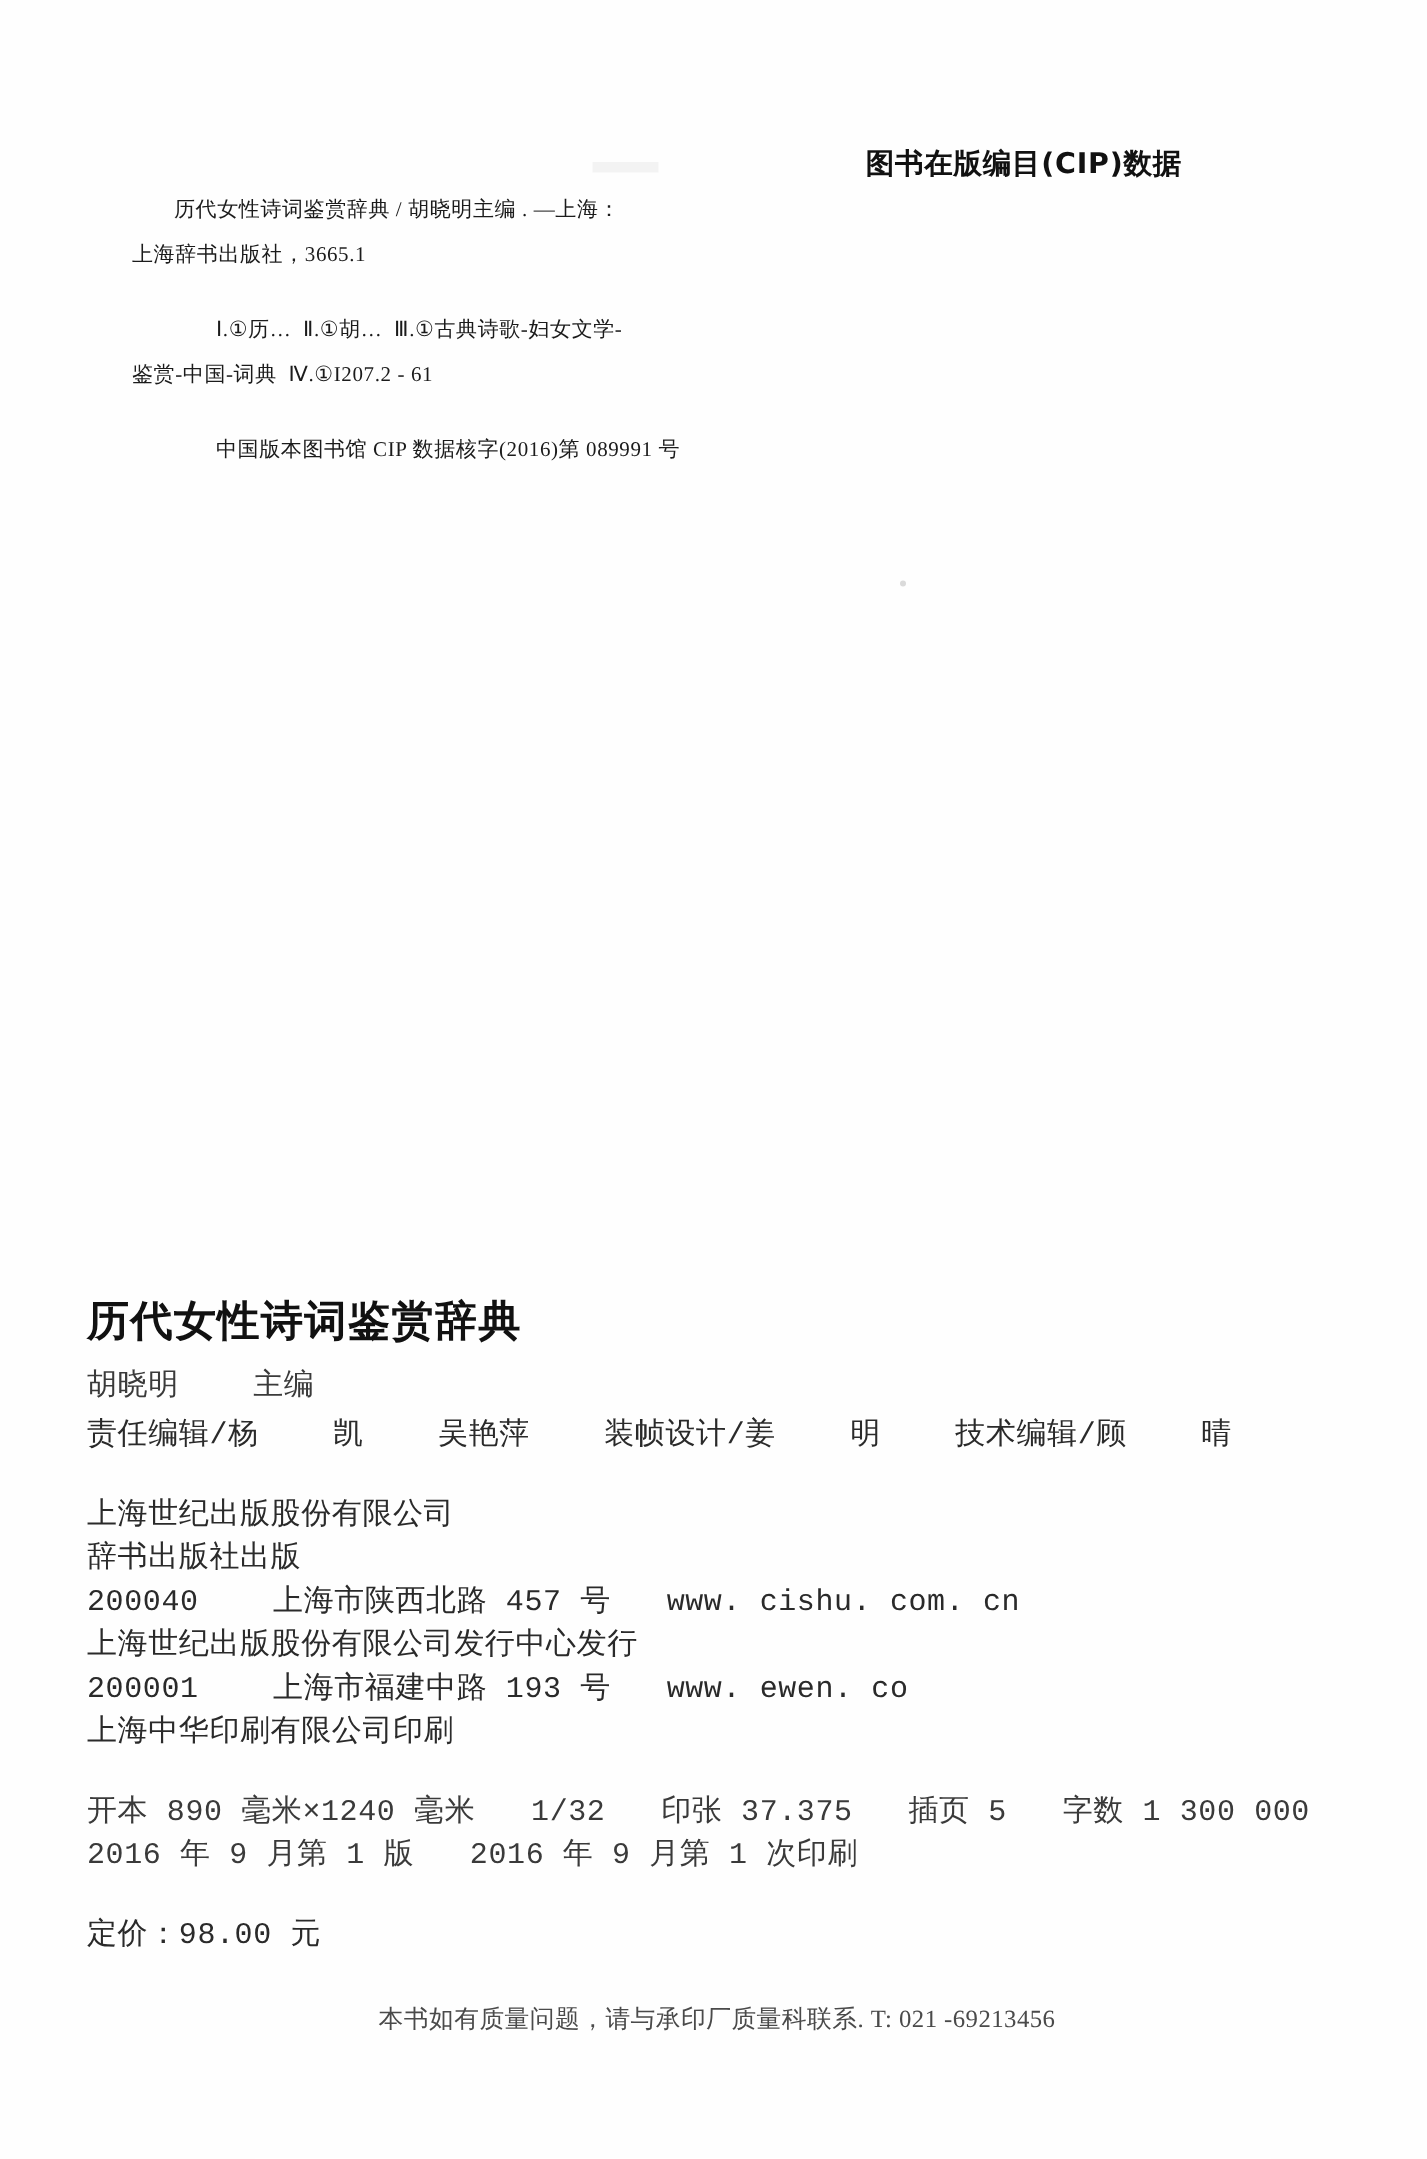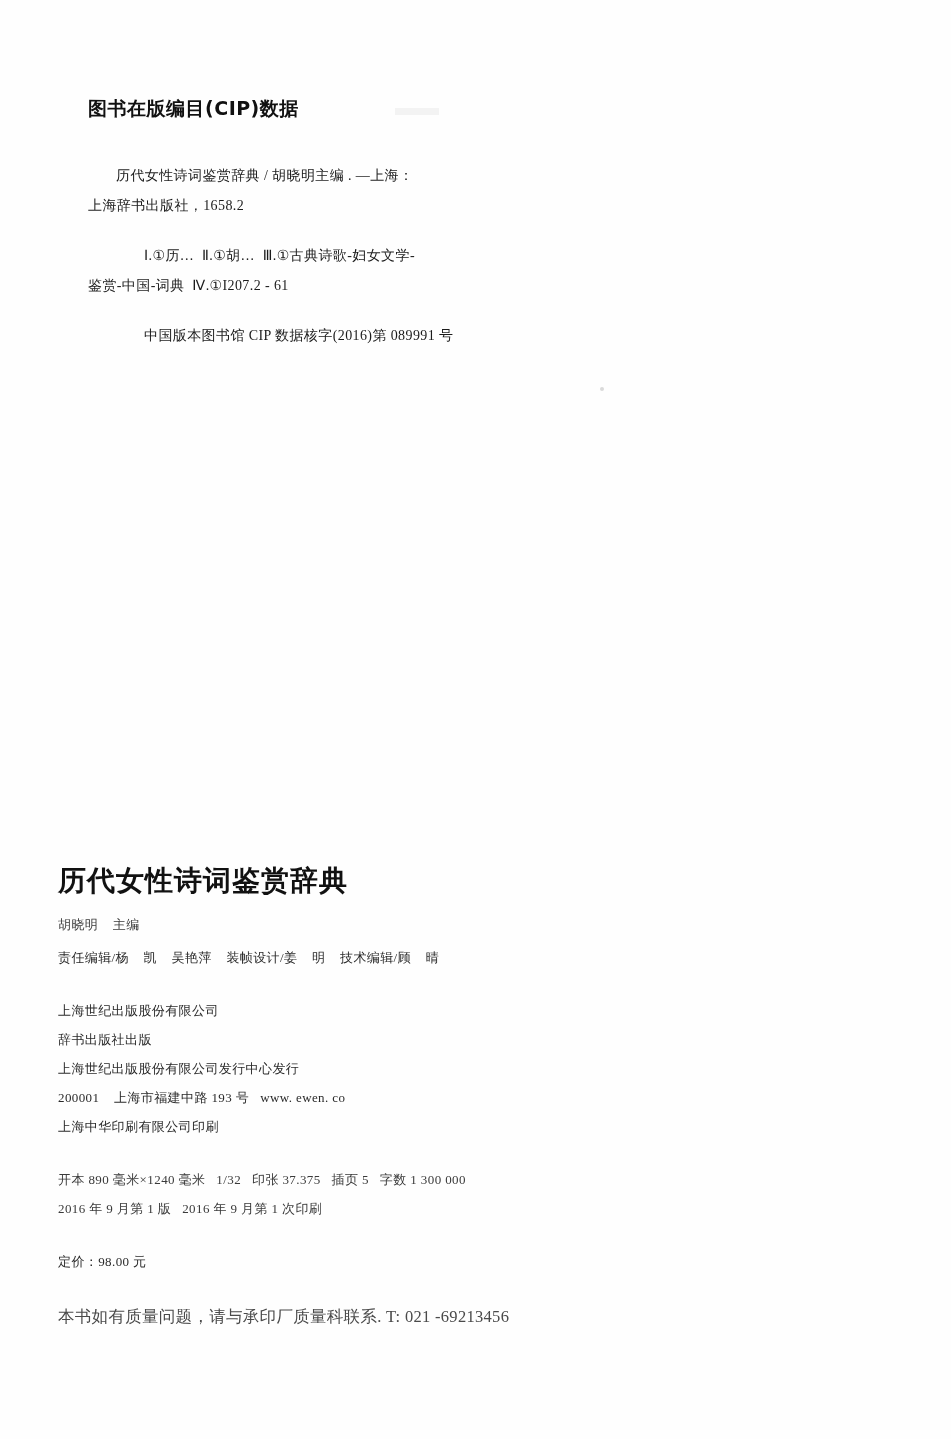--- a/index.html
+++ b/index.html
@@ -26,21 +26,22 @@
     left: 88px;
     top: 96px;
     width: 700px;
   }
   .cip-title {
     font-family: "DejaVu Sans", sans-serif;
     font-weight: bold;
     font-size: 19px;
     letter-spacing: 0.5px;
     color: #111;
-    margin-bottom: 39px;
+    margin-bottom: 4px;
+    text-align: right;
   }
   .cip-line {
     font-size: 14px;
     line-height: 30px;
     color: #1b1b1b;
     letter-spacing: 0.4px;
     white-space: pre-wrap;
   }
   .indent-1 { text-indent: 28px; }
   .indent-2 { text-indent: 56px; font-family: Liberation Serif, serif; }
@@ -56,36 +57,38 @@
   }
   .colo-title {
     font-family: "DejaVu Sans", sans-serif;
     font-weight: bold;
     font-size: 28px;
     color: #111;
     letter-spacing: 1px;
     margin-bottom: 10px;
   }
   .colo-line {
-    font-size: 13px;
+    font-size: 20px;
     line-height: 29px;
     color: #2a2a2a;
     letter-spacing: 0.4px;
     white-space: pre;
+    font-family: Liberation Mono, monospace;
   }
   .colo-line.lighter { color: #3a3a3a; }
   .group { margin-top: 24px; }
   .group-tight { margin-top: 4px; }
   .footnote {
     font-size: 16.5px;
     line-height: 26px;
     color: #4a4a4a;
     letter-spacing: 0.3px;
     margin-top: 28px;
     white-space: pre;
+    text-align: center;
   }
   .smear {
     position: absolute;
     left: 395px;
     top: 108px;
     width: 44px;
     height: 7px;
     background: #f3f3f3;
   }
   .speck {
@@ -103,36 +106,37 @@
 
 <div class="page">
 
   <div class="smear"></div>
   <div class="speck"></div>
 
   <div class="cip-block">
     <div class="cip-title">图书在版编目(CIP)数据</div>
 
     <div class="cip-line indent-1">历代女性诗词鉴赏辞典 / 胡晓明主编 . —上海：</div>
-    <div class="cip-line">上海辞书出版社，1658.2</div>
+    <div class="cip-line">上海辞书出版社，3665.1</div>
 
     <div class="cip-line indent-2 gap-md">Ⅰ.①历…  Ⅱ.①胡…  Ⅲ.①古典诗歌-妇女文学-</div>
     <div class="cip-line">鉴赏-中国-词典  Ⅳ.①I207.2 - 61</div>
 
     <div class="cip-line indent-2 gap-md">中国版本图书馆 CIP 数据核字(2016)第 089991 号</div>
   </div>
 
   <div class="colophon">
     <div class="colo-title">历代女性诗词鉴赏辞典</div>
     <div class="colo-line lighter">胡晓明    主编</div>
     <div class="colo-line group-tight">责任编辑/杨    凯    吴艳萍    装帧设计/姜    明    技术编辑/顾    晴</div>
 
     <div class="group">
       <div class="colo-line">上海世纪出版股份有限公司</div>
       <div class="colo-line">辞书出版社出版</div>
+      <div class="colo-line">200040    上海市陕西北路 457 号   www. cishu. com. cn</div>
       <div class="colo-line">上海世纪出版股份有限公司发行中心发行</div>
       <div class="colo-line">200001    上海市福建中路 193 号   www. ewen. co</div>
       <div class="colo-line">上海中华印刷有限公司印刷</div>
     </div>
 
     <div class="group">
       <div class="colo-line lighter">开本 890 毫米×1240 毫米   1/32   印张 37.375   插页 5   字数 1 300 000</div>
       <div class="colo-line lighter">2016 年 9 月第 1 版   2016 年 9 月第 1 次印刷</div>
     </div>
 

